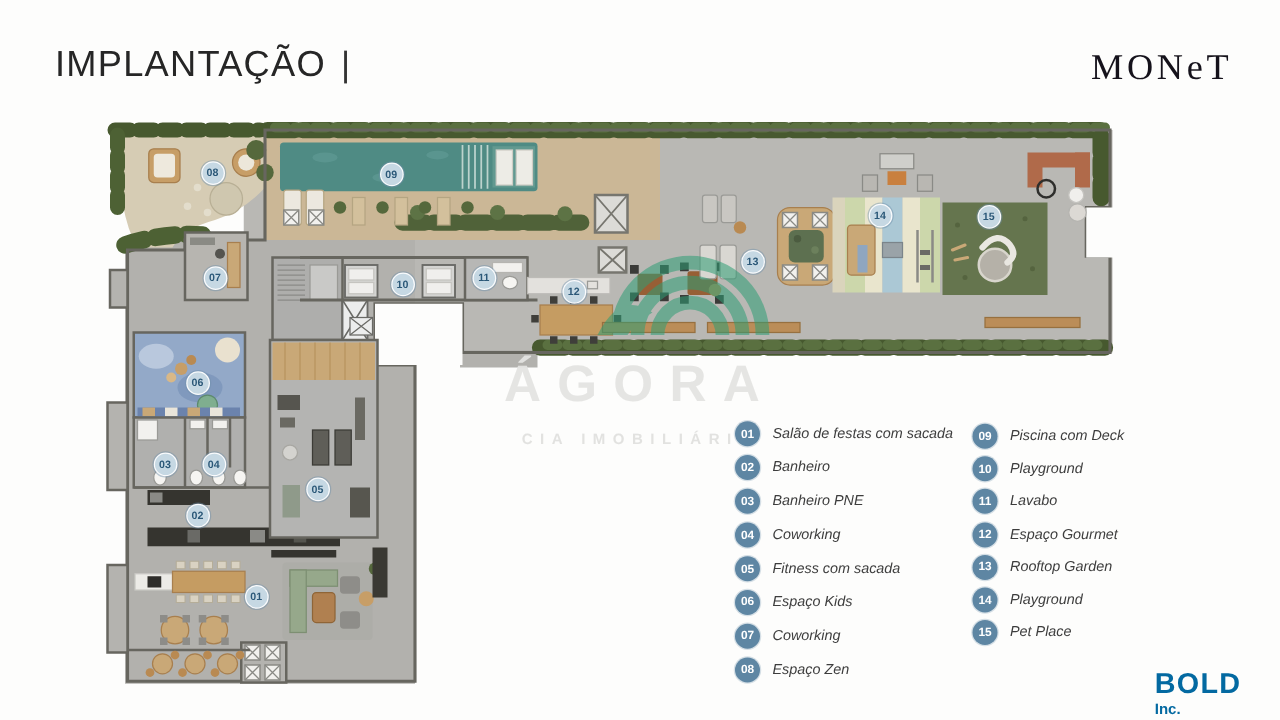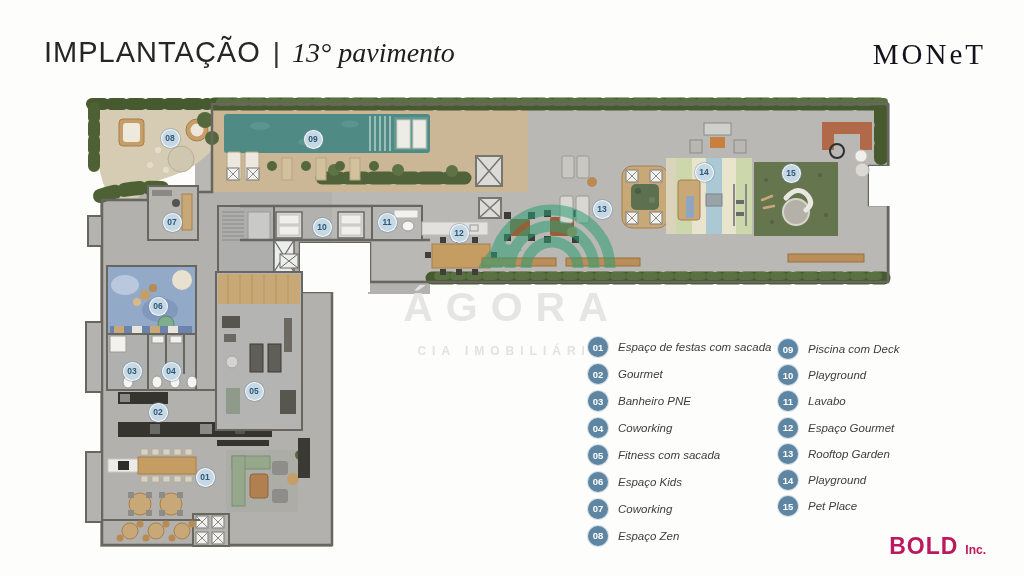--- a/index.html
+++ b/index.html
@@ -7,21 +7,21 @@
        font-family:"Liberation Sans",sans-serif;}
   .abs{position:absolute;}
 
   
   .title{left:44px;top:36px;display:flex;align-items:baseline;color:#222;}
   .title .main{font-size:29px;letter-spacing:1px;font-weight:400;color:#262626;}
   .title .sep{font-size:28px;font-weight:300;margin:0 12px;color:#333;}
   .title .sub{font-family:"Liberation Serif",serif;font-style:italic;font-size:28px;color:#1d1d1d;}
   .brand{right:38px;top:38px;font-family:"Liberation Serif",serif;font-size:29px;
          letter-spacing:3px;color:#15121b;font-weight:500;}
-  .footer-brand{right:38px;top:533px;color:#be185d;display:flex;align-items:baseline;}
+  .footer-brand{right:38px;top:533px;color:#0369a1;display:flex;align-items:baseline;flex-direction:column;}
   .footer-brand .b{font-size:23px;font-weight:800;letter-spacing:1px;}
   .footer-brand .i{font-size:12px;font-weight:600;margin-left:7px;}
 
   
   .wm-name{left:382px;top:284px;width:260px;text-align:center;font-size:41px;font-weight:700;
            letter-spacing:13px;color:rgba(228,228,226,0.95);}
   .wm-sub{left:404px;top:344px;width:215px;text-align:center;font-size:12px;font-weight:600;
           letter-spacing:6px;color:rgba(225,225,223,0.97);}
 
   
@@ -401,32 +401,31 @@
     <div class="pbadge" title="Lavabo" style="left: 386px; top: 221px;">11</div>
     <div class="pbadge" title="Espaço Gourmet" style="left: 458px; top: 232px;">12</div>
     <div class="pbadge" title="Rooftop Garden" style="left: 601px; top: 208px;">13</div>
     <div class="pbadge" title="Playground" style="left: 703px; top: 171px;">14</div>
     <div class="pbadge" title="Pet Place" style="left: 790px; top: 172px;">15</div>
   </div>
 
 <div class="abs title">
   <span class="main">IMPLANTAÇÃO</span>
   <span class="sep">|</span>
-  <span class="sub">13° pavimento</span>
 </div>
 <div class="abs brand">MONeT</div>
 
 <div id="legend-col-0" class="legend-col">
     <div class="legend-item">
       <span class="lbadge">01</span>
-      <span class="llabel">Espaço de festas com sacada</span>
+      <span class="llabel">Salão de festas com sacada</span>
     </div>
     <div class="legend-item">
       <span class="lbadge">02</span>
-      <span class="llabel">Gourmet</span>
+      <span class="llabel">Banheiro</span>
     </div>
     <div class="legend-item">
       <span class="lbadge">03</span>
       <span class="llabel">Banheiro PNE</span>
     </div>
     <div class="legend-item">
       <span class="lbadge">04</span>
       <span class="llabel">Coworking</span>
     </div>
     <div class="legend-item">

